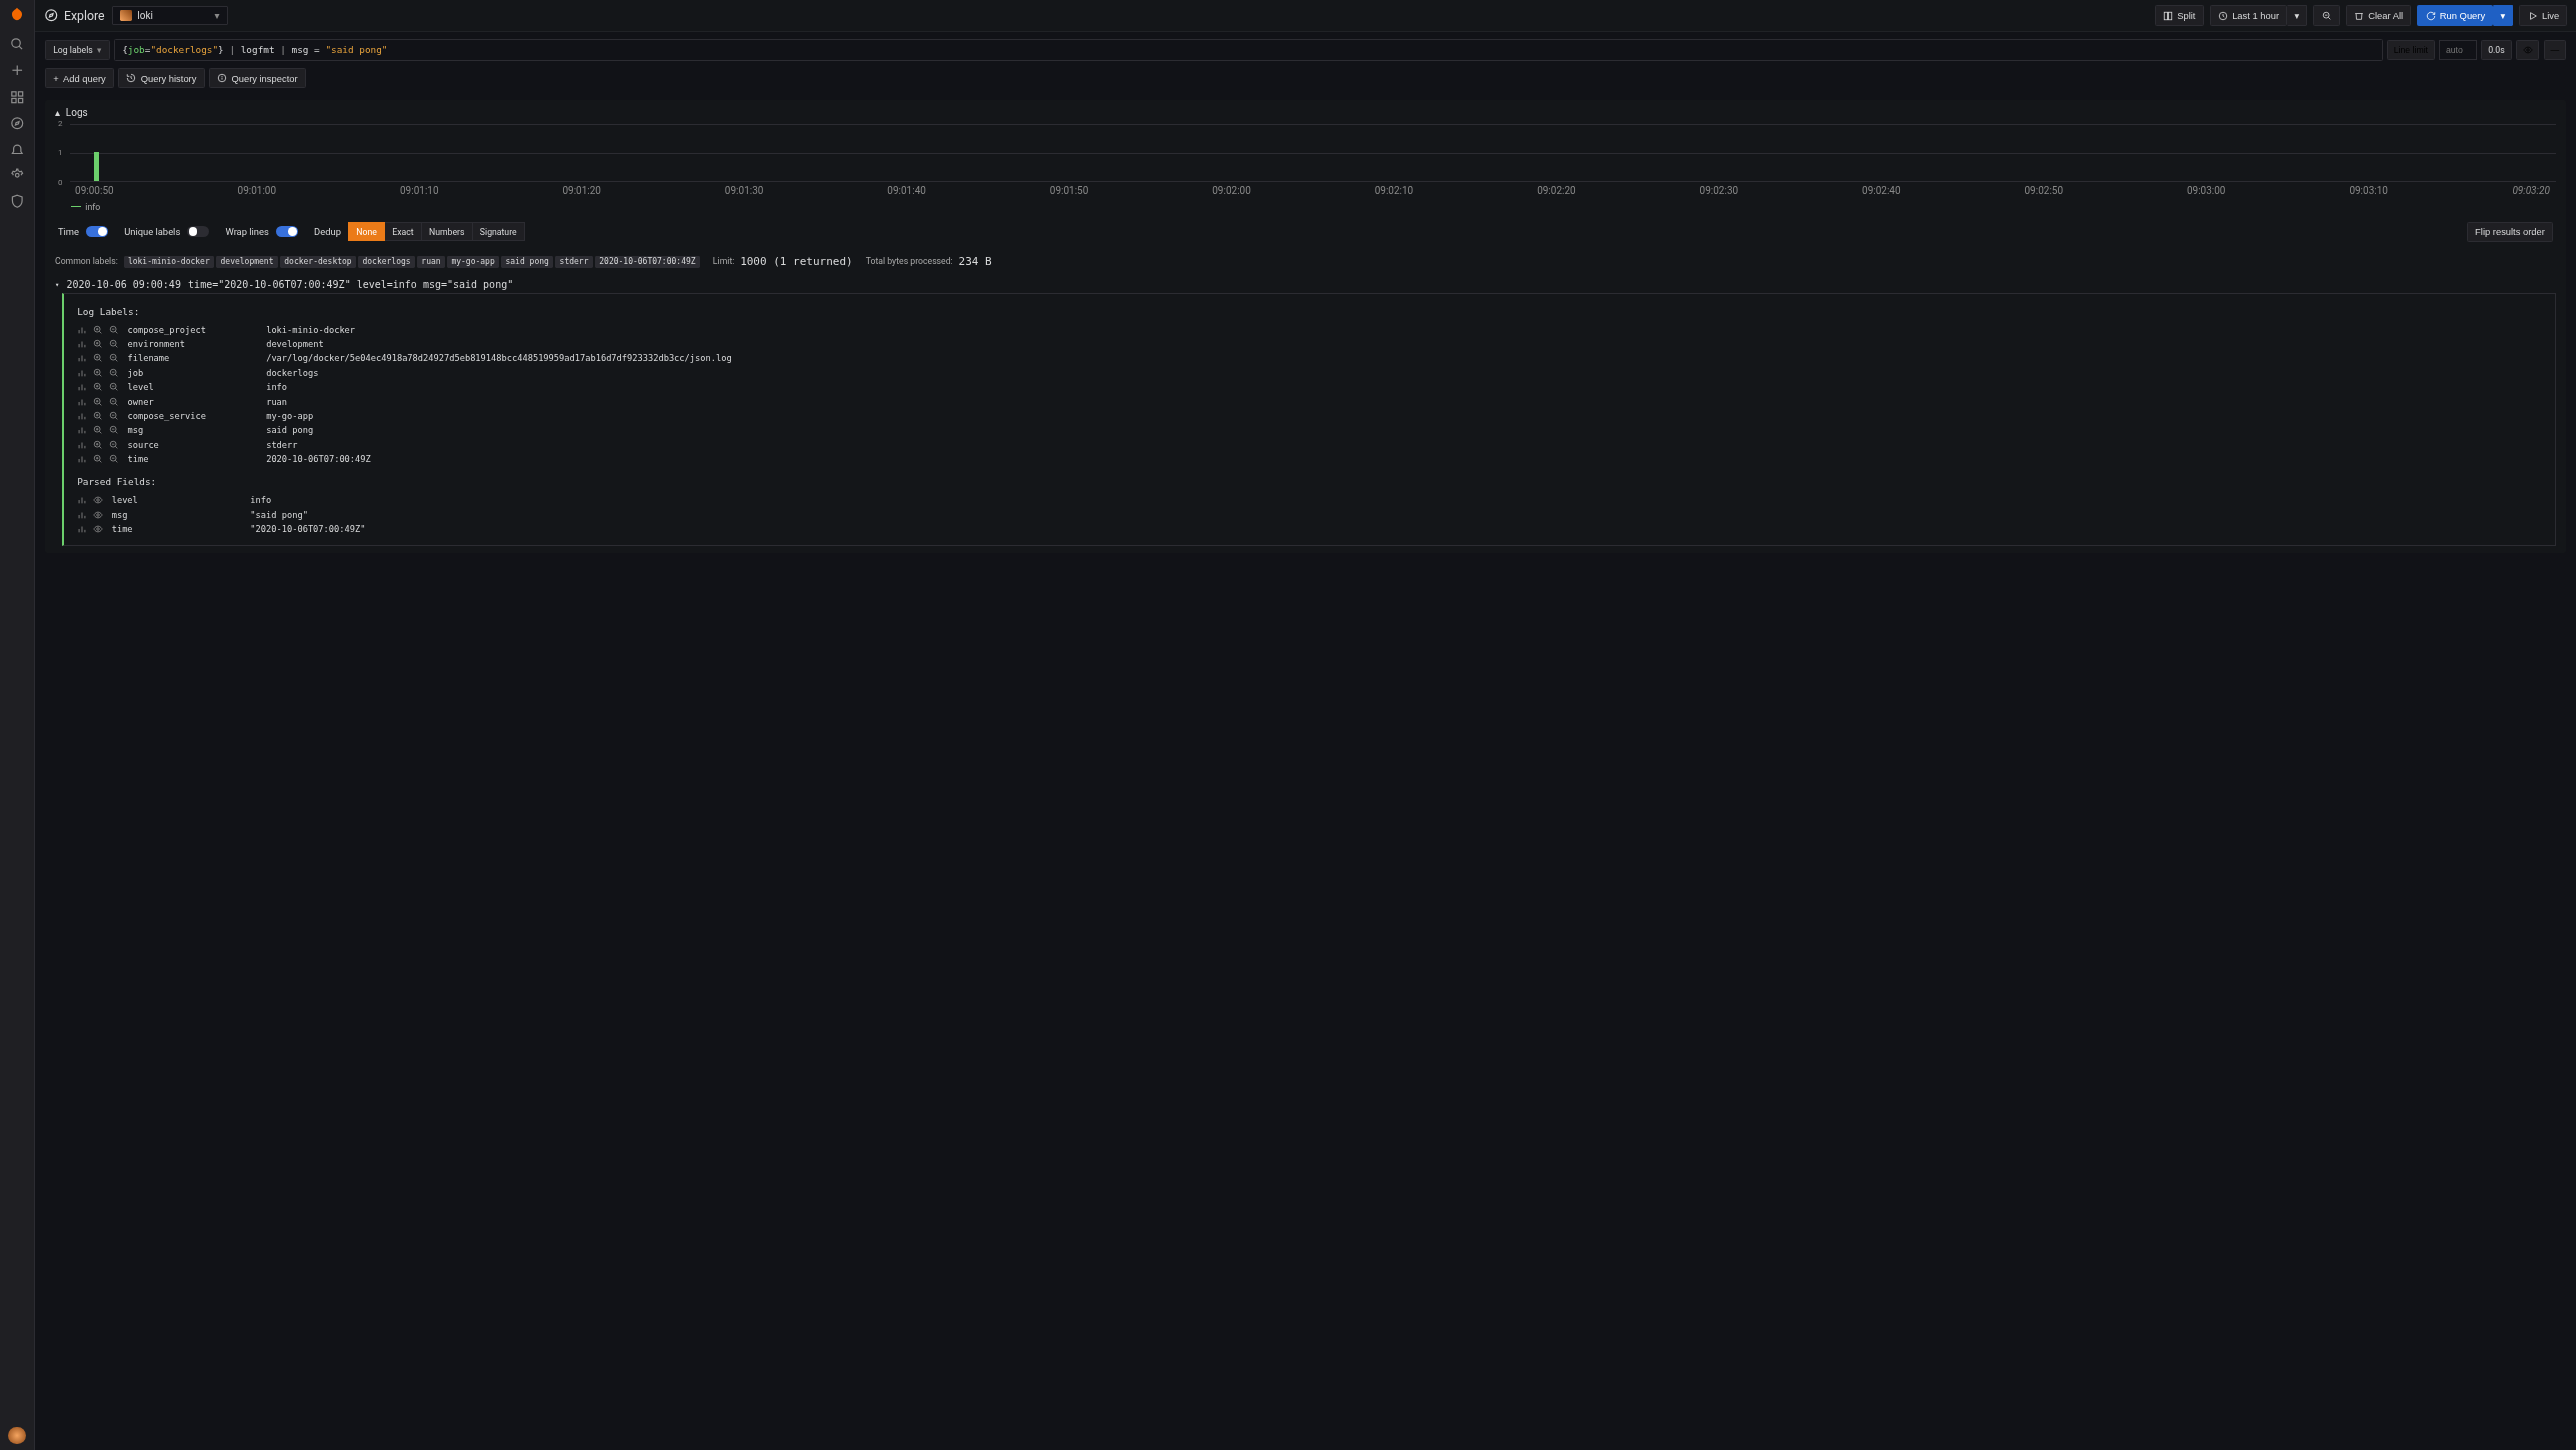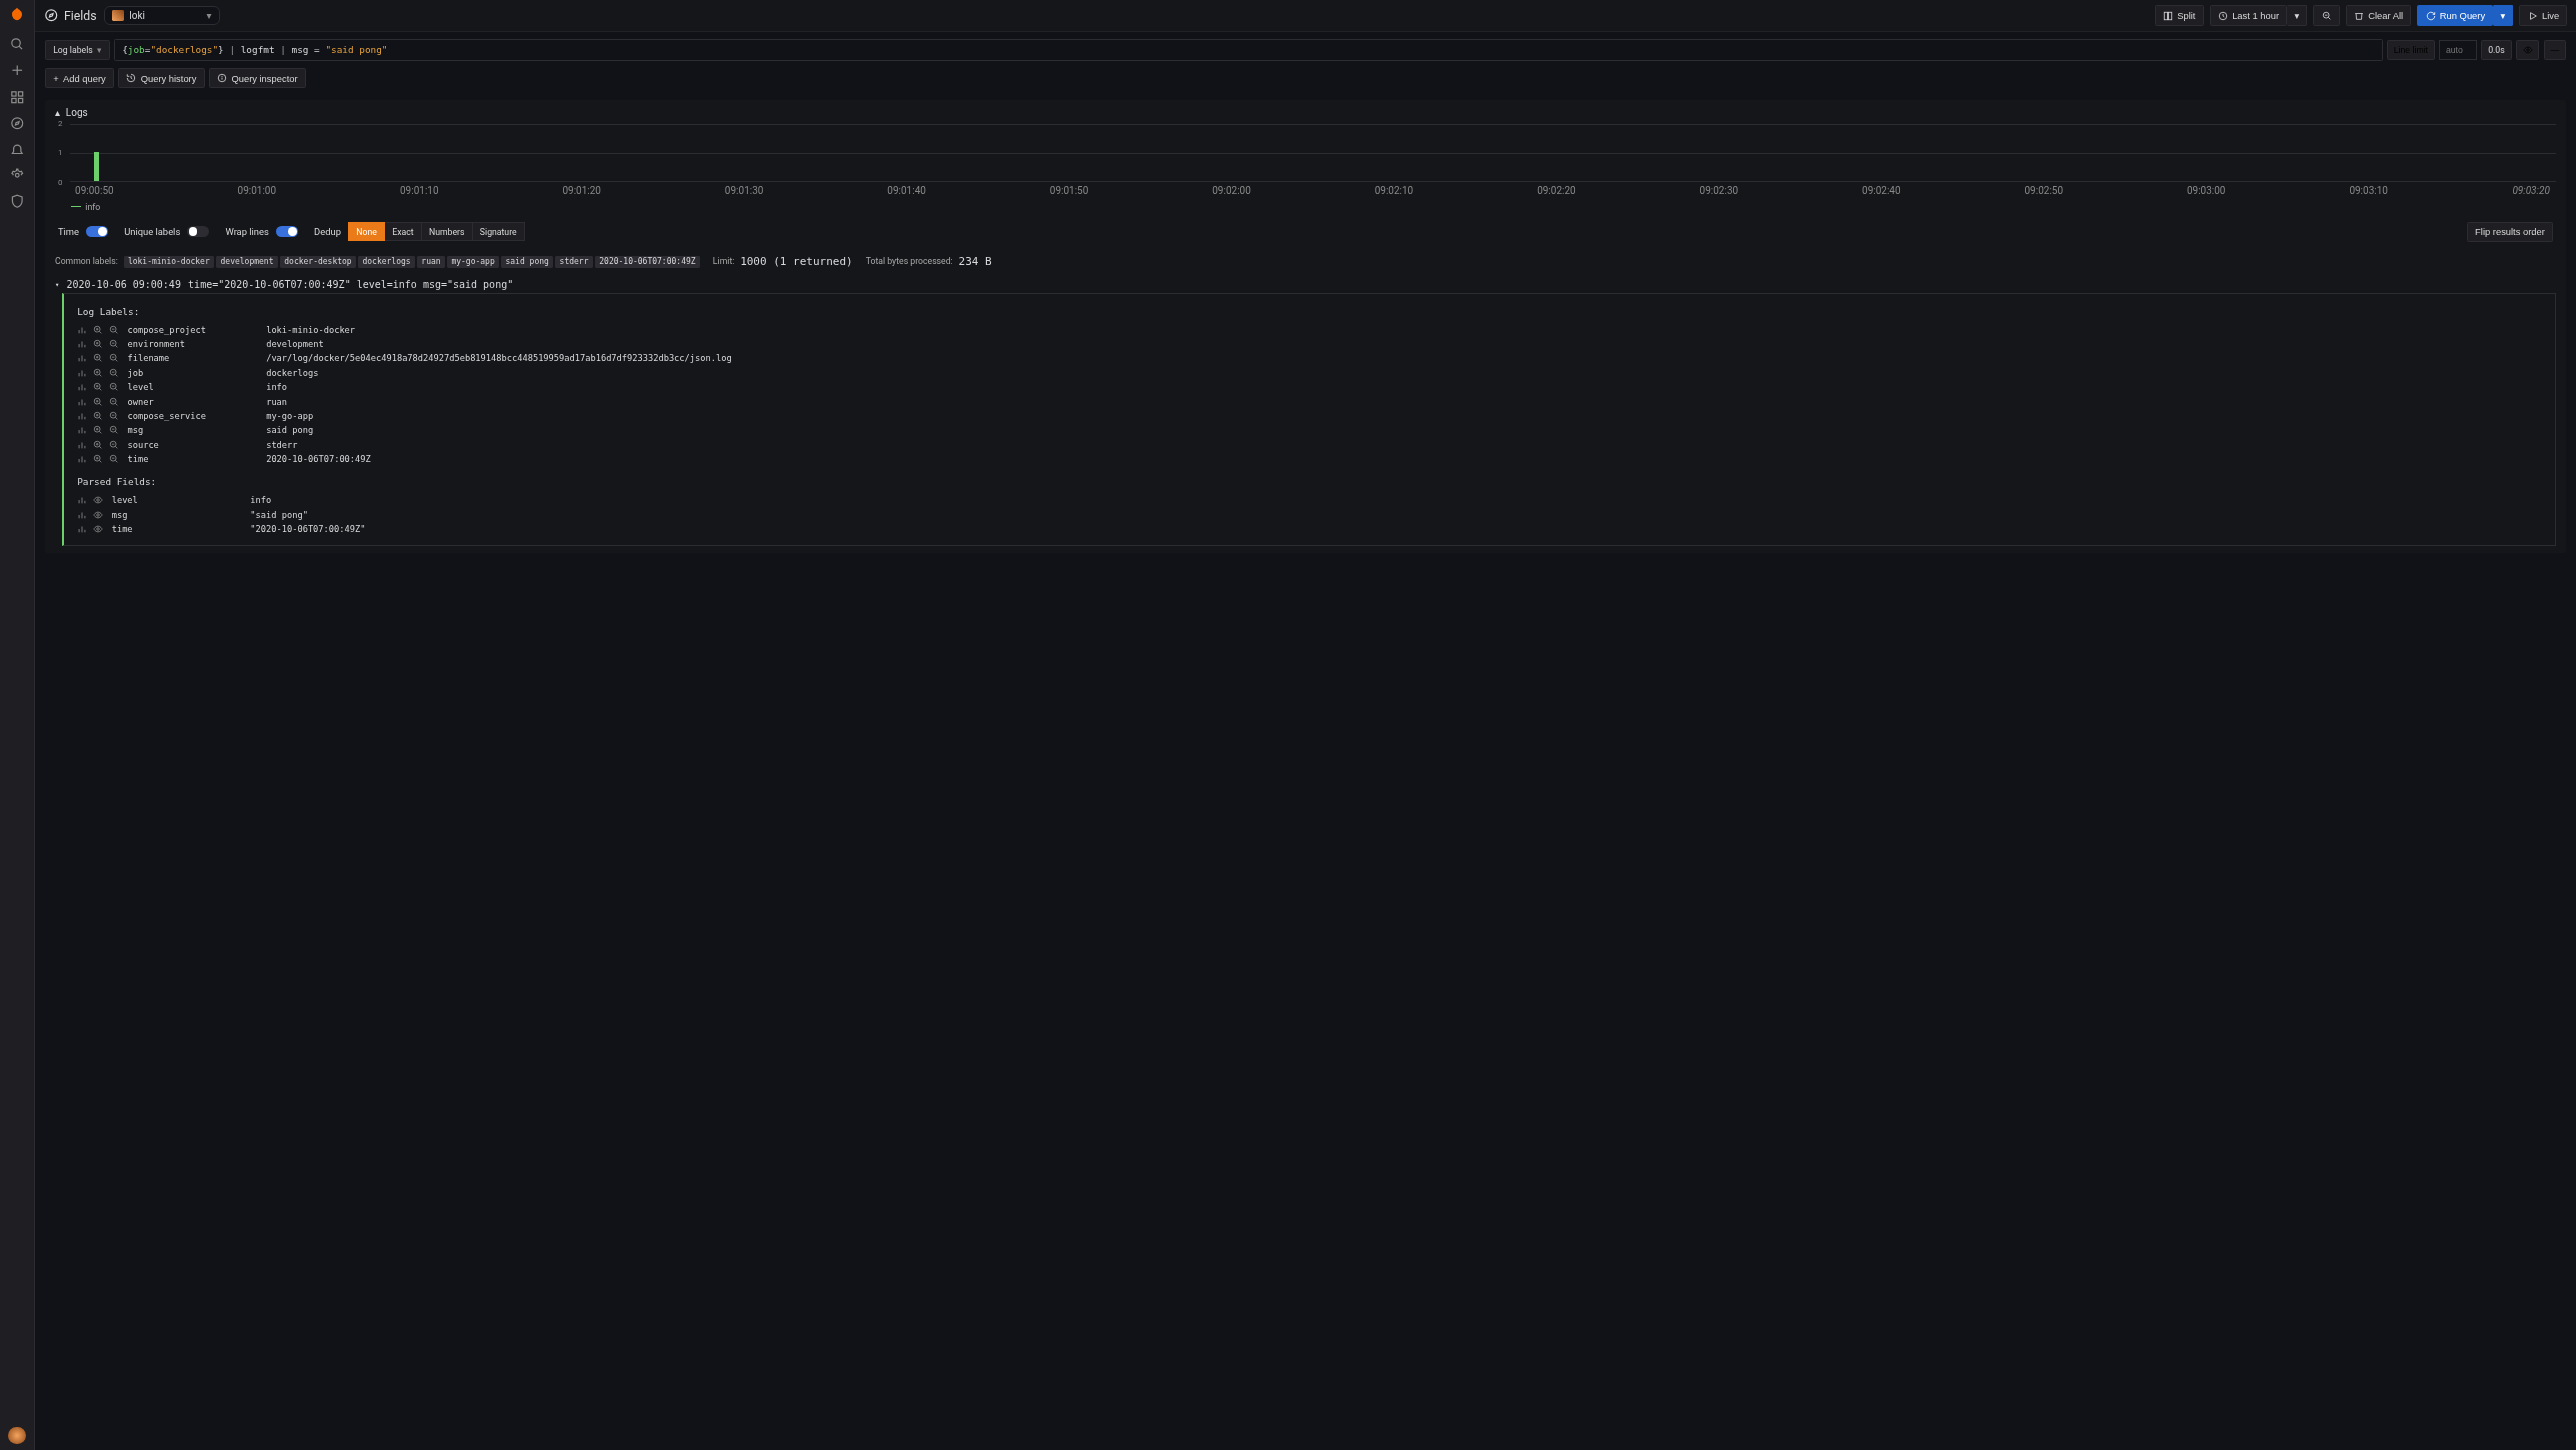--- a/index.html
+++ b/index.html
@@ -43,21 +43,21 @@
   display: flex;
   align-items: center;
   padding: 0 8.7px;
   gap: 7.2px;
   border-bottom: 0.7px solid #202226;
 }
 .topbar-title { font-size: 12.3px; display: flex; align-items: center; gap: 5.8px; }
 .ds-select {
   display: flex; align-items: center; gap: 5.8px;
   background: #111217; border: 0.7px solid #2c2c32;
-  padding: 2.9px 7.2px; border-radius: 6px;
+  padding: 2.9px 7.2px; border-radius: 1px;
   min-width: 116px; cursor: pointer;
 }
 .ds-icon { width:11.6px; height:11.6px; background:linear-gradient(45deg,#f4a460,#8b4513); border-radius:1.4px; }
 .topbar-right { margin-left: auto; display: flex; gap: 6px; }
 .btn {
   display: inline-flex; align-items: center; gap: 4.3px;
   background: #1f1f23; border: 0.7px solid #2c2c32;
   padding: 3.6px 7.2px; border-radius: 1.4px; cursor: pointer;
   color: #d8d9da; font-size: 9.4px;
 }
@@ -162,21 +162,21 @@
     <div class="sidebar-avatar"></div>
   </div>
 
   <div class="main">
     <div class="topbar">
       <div class="topbar-title">
         <svg class="sidebar-icon" style="color:#d8d9da" viewBox="0 0 24 24" fill="none" stroke="currentColor" stroke-width="2">
             <circle cx="12" cy="12" r="9"></circle>
             <polygon points="15 9 10 11 9 15 14 13"></polygon>
           </svg>
-        <span>Fields</span>
+        <span>Explore</span>
       </div>
       <div class="ds-select">
         <div class="ds-icon"></div>
         <span>loki</span>
         <span style="margin-left:auto;color:#888">▾</span>
       </div>
       <div class="topbar-right">
         <button class="btn">
           <svg class="btn-icon" viewBox="0 0 24 24" fill="none" stroke="currentColor" stroke-width="2">
               <rect x="3" y="3" width="8" height="18"></rect>

